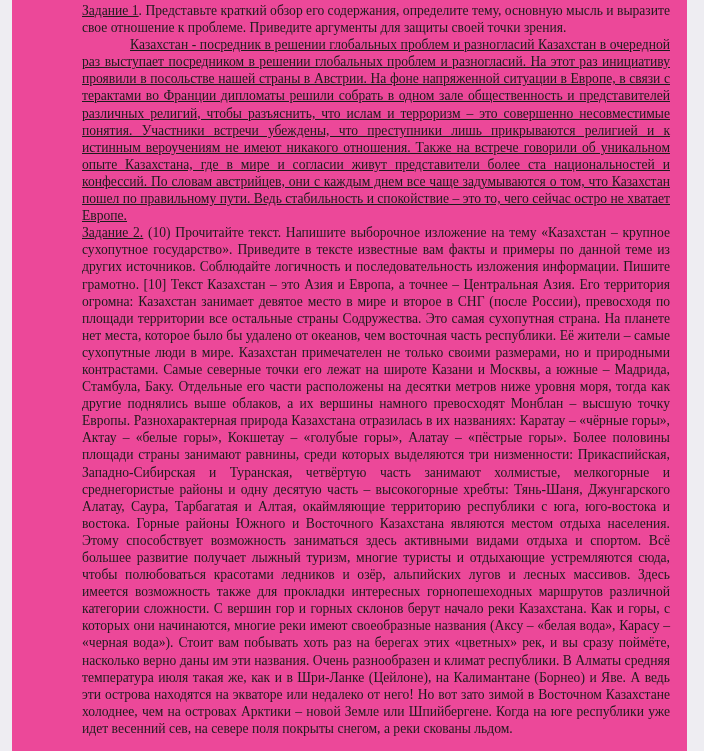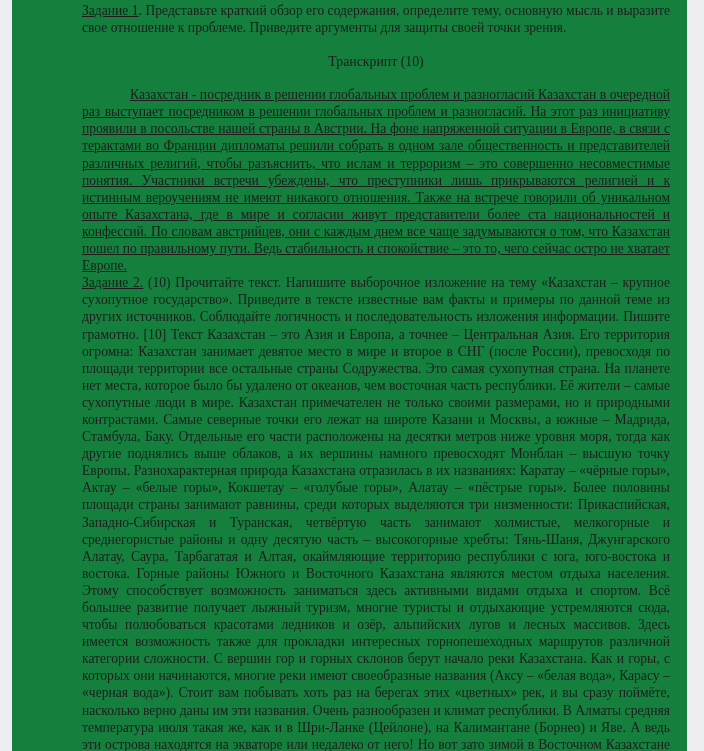--- a/index.html
+++ b/index.html
@@ -14,21 +14,21 @@
       position: relative;
       font-family: "Liberation Serif", "DejaVu Serif", serif;
       color: #1c1c1c;
     }
     .page {
       position: absolute;
       left: 12px;
       top: 0;
       width: 675px;
       height: 751px;
-      background: #15803d;
+      background: #ec4899;
       box-sizing: border-box;
       padding: 2px 17px 12px 70px;
     }
     .text {
       font-size: 13.6px;
       line-height: 17.1px;
       text-align: justify;
       margin: 0;
     }
     .task-label {
@@ -45,18 +45,17 @@
       text-decoration: underline;
     }
   </style>
 </head>
 <body>
 
 <div class="page">
   <p class="text">
     <span class="task-label">Задание 1</span><span>. Представьте краткий обзор его содержания, определите тему, основную мысль и выразите свое отношение к проблеме. Приведите аргументы для защиты своей точки зрения.</span>
   </p>
-  <div class="heading">Транскрипт (10)</div>
   <p class="text indent">Казахстан - посредник в решении глобальных проблем и разногласий Казахстан в очередной раз выступает посредником в решении глобальных проблем и разногласий. На этот раз инициативу проявили в посольстве нашей страны в Австрии. На фоне напряженной ситуации в Европе, в связи с терактами во Франции дипломаты решили собрать в одном зале общественность и представителей различных религий, чтобы разъяснить, что ислам и терроризм – это совершенно несовместимые понятия. Участники встречи убеждены, что преступники лишь прикрываются религией и к истинным вероучениям не имеют никакого отношения. Также на встрече говорили об уникальном опыте Казахстана, где в мире и согласии живут представители более ста национальностей и конфессий. По словам австрийцев, они с каждым днем все чаще задумываются о том, что Казахстан пошел по правильному пути. Ведь стабильность и спокойствие – это то, чего сейчас остро не хватает Европе.</p>
   <p class="text">
     <span class="task-label">Задание 2.</span><span> (10) Прочитайте текст. Напишите выборочное изложение на тему «Казахстан – крупное сухопутное государство». Приведите в тексте известные вам факты и примеры по данной теме из других источников. Соблюдайте логичность и последовательность изложения информации. Пишите грамотно. [10] Текст Казахстан – это Азия и Европа, а точнее – Центральная Азия. Его территория огромна: Казахстан занимает девятое место в мире и второе в СНГ (после России), превосходя по площади территории все остальные страны Содружества. Это самая сухопутная страна. На планете нет места, которое было бы удалено от океанов, чем восточная часть республики. Её жители – самые сухопутные люди в мире. Казахстан примечателен не только своими размерами, но и природными контрастами. Самые северные точки его лежат на широте Казани и Москвы, а южные – Мадрида, Стамбула, Баку. Отдельные его части расположены на десятки метров ниже уровня моря, тогда как другие поднялись выше облаков, а их вершины намного превосходят Монблан – высшую точку Европы. Разнохарактерная природа Казахстана отразилась в их названиях: Каратау – «чёрные горы», Актау – «белые горы», Кокшетау – «голубые горы», Алатау – «пёстрые горы». Более половины площади страны занимают равнины, среди которых выделяются три низменности: Прикаспийская, Западно-Сибирская и Туранская, четвёртую часть занимают холмистые, мелкогорные и среднегористые районы и одну десятую часть – высокогорные хребты: Тянь-Шаня, Джунгарского Алатау, Саура, Тарбагатая и Алтая, окаймляющие территорию республики с юга, юго-востока и востока. Горные районы Южного и Восточного Казахстана являются местом отдыха населения. Этому способствует возможность заниматься здесь активными видами отдыха и спортом. Всё большее развитие получает лыжный туризм, многие туристы и отдыхающие устремляются сюда, чтобы полюбоваться красотами ледников и озёр, альпийских лугов и лесных массивов. Здесь имеется возможность также для прокладки интересных горнопешеходных маршрутов различной категории сложности. С вершин гор и горных склонов берут начало реки Казахстана. Как и горы, с которых они начинаются, многие реки имеют своеобразные названия (Аксу – «белая вода», Карасу – «черная вода»). Стоит вам побывать хоть раз на берегах этих «цветных» рек, и вы сразу поймёте, насколько верно даны им эти названия. Очень разнообразен и климат республики. В Алматы средняя температура июля такая же, как и в Шри-Ланке (Цейлоне), на Калимантане (Борнео) и Яве. А ведь эти острова находятся на экваторе или недалеко от него! Но вот зато зимой в Восточном Казахстане холоднее, чем на островах Арктики – новой Земле или Шпийбергене. Когда на юге республики уже идет весенний сев, на севере поля покрыты снегом, а реки скованы льдом.</span>
   </p>
 </div>
 
 </body></html>

